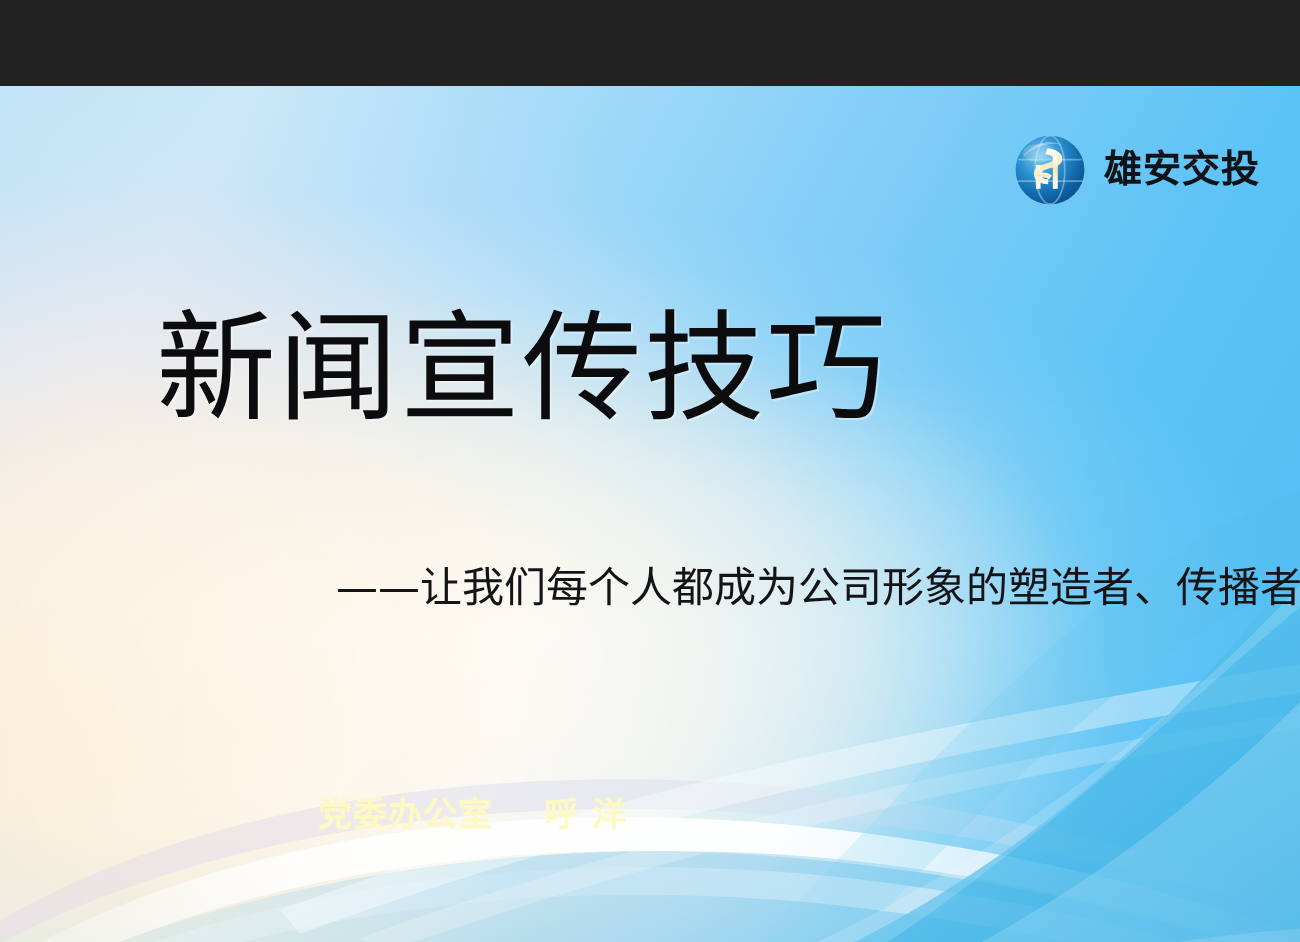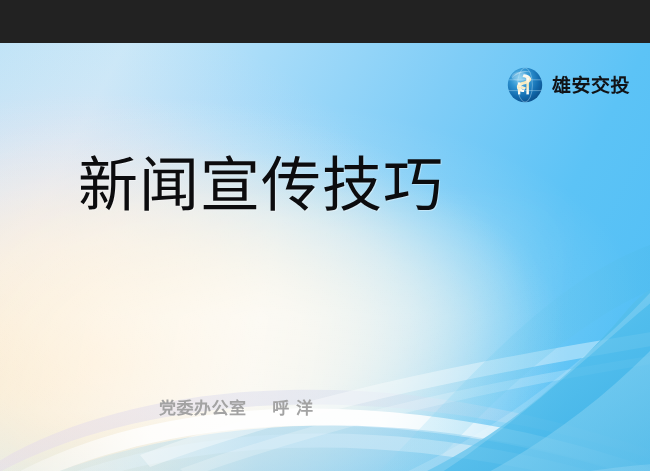--- a/index.html
+++ b/index.html
@@ -142,21 +142,21 @@
     white-space: nowrap;
   }
 
   #presenter {
     position: absolute;
     left: 159px;
     top: 354px;
     font-family: "DejaVu Sans", "Liberation Sans", sans-serif;
     font-size: 17px;
     font-weight: bold;
-    color: #a3a3a3;
+    color: #fef9c3;
     letter-spacing: 0.5px;
     line-height: 1.3;
     white-space: pre;
   }
 </style>
 </head>
 <body>
 
 <div id="slide">
 
@@ -424,16 +424,17 @@
       </g>
 
       <path d="M6.5 13.5 a16 16 0 0 1 20 -6 a22 22 0 0 0 -20 6 Z" fill="url(#shineG)"></path>
       <ellipse cx="14.5" cy="11.5" rx="8" ry="4.6" fill="#ffffff" opacity="0.18"></ellipse>
     </svg>
     <div id="logo-text">雄安交投</div>
   </div>
 
   <div id="main-title">新闻宣传技巧</div>
 
+  <div id="subtitle">——让我们每个人都成为公司形象的塑造者、传播者</div>
 
   <div id="presenter">党委办公室    呼 洋</div>
 
 </div>
 
 </body></html>

